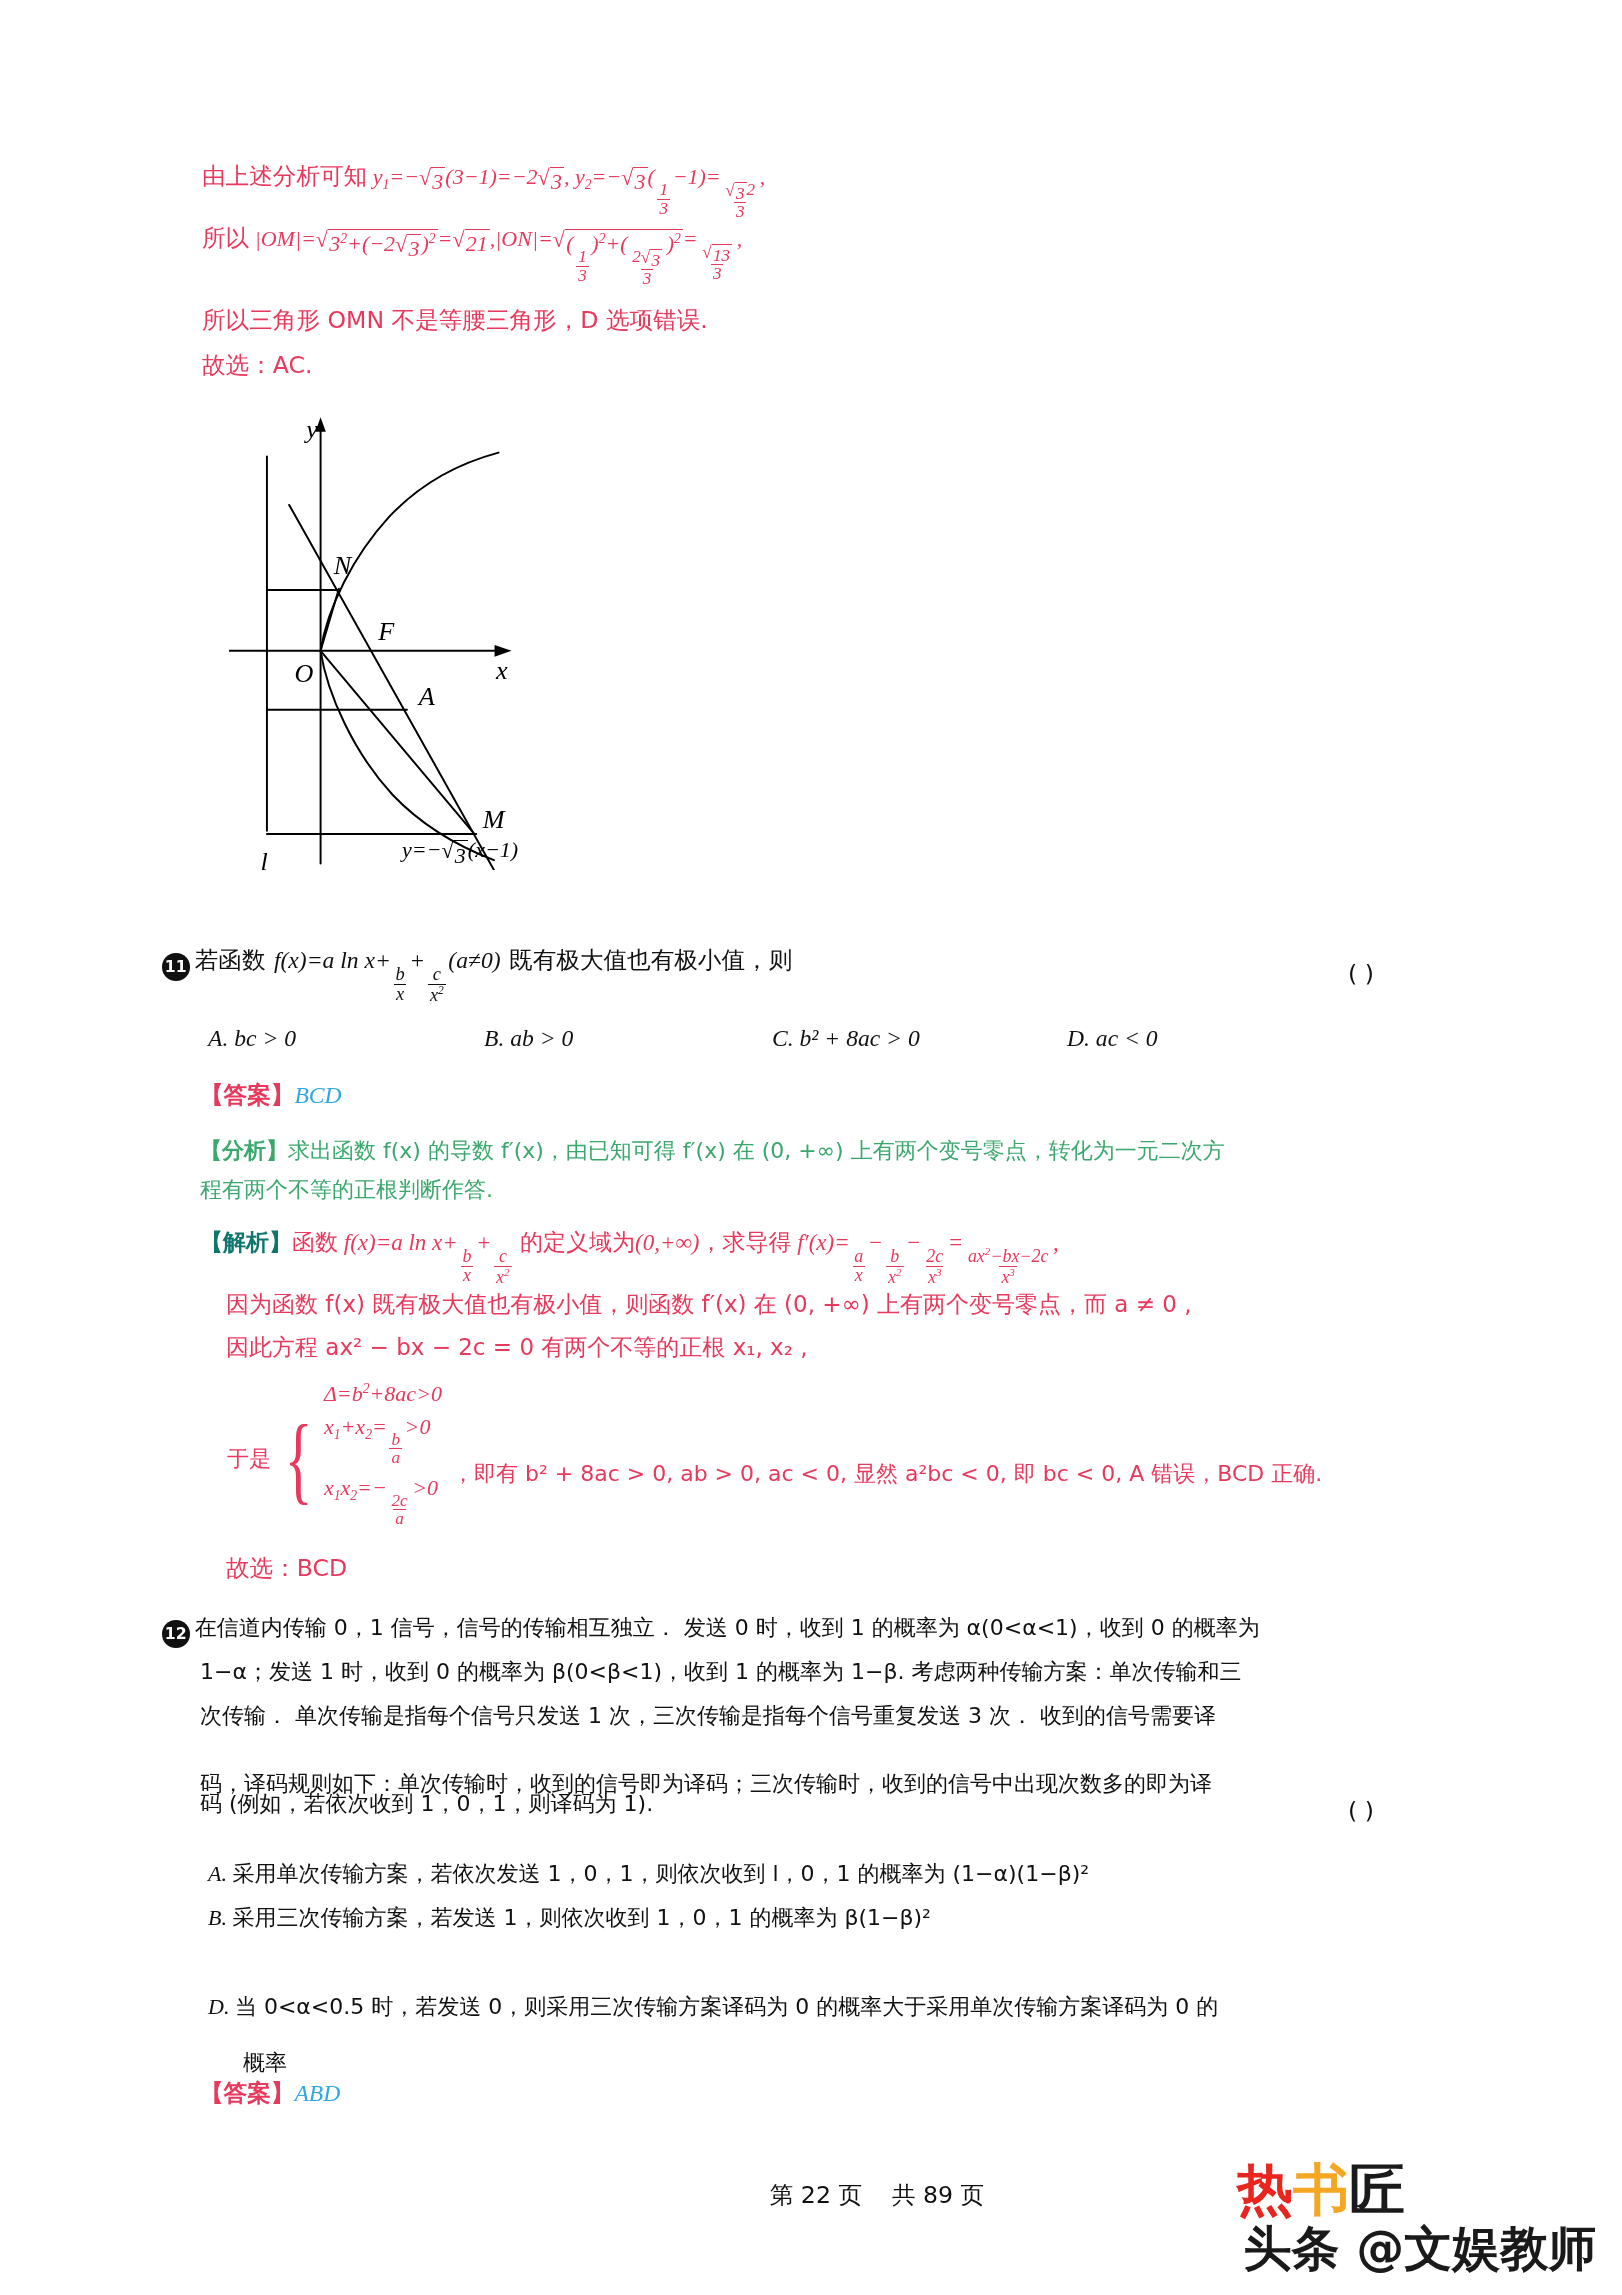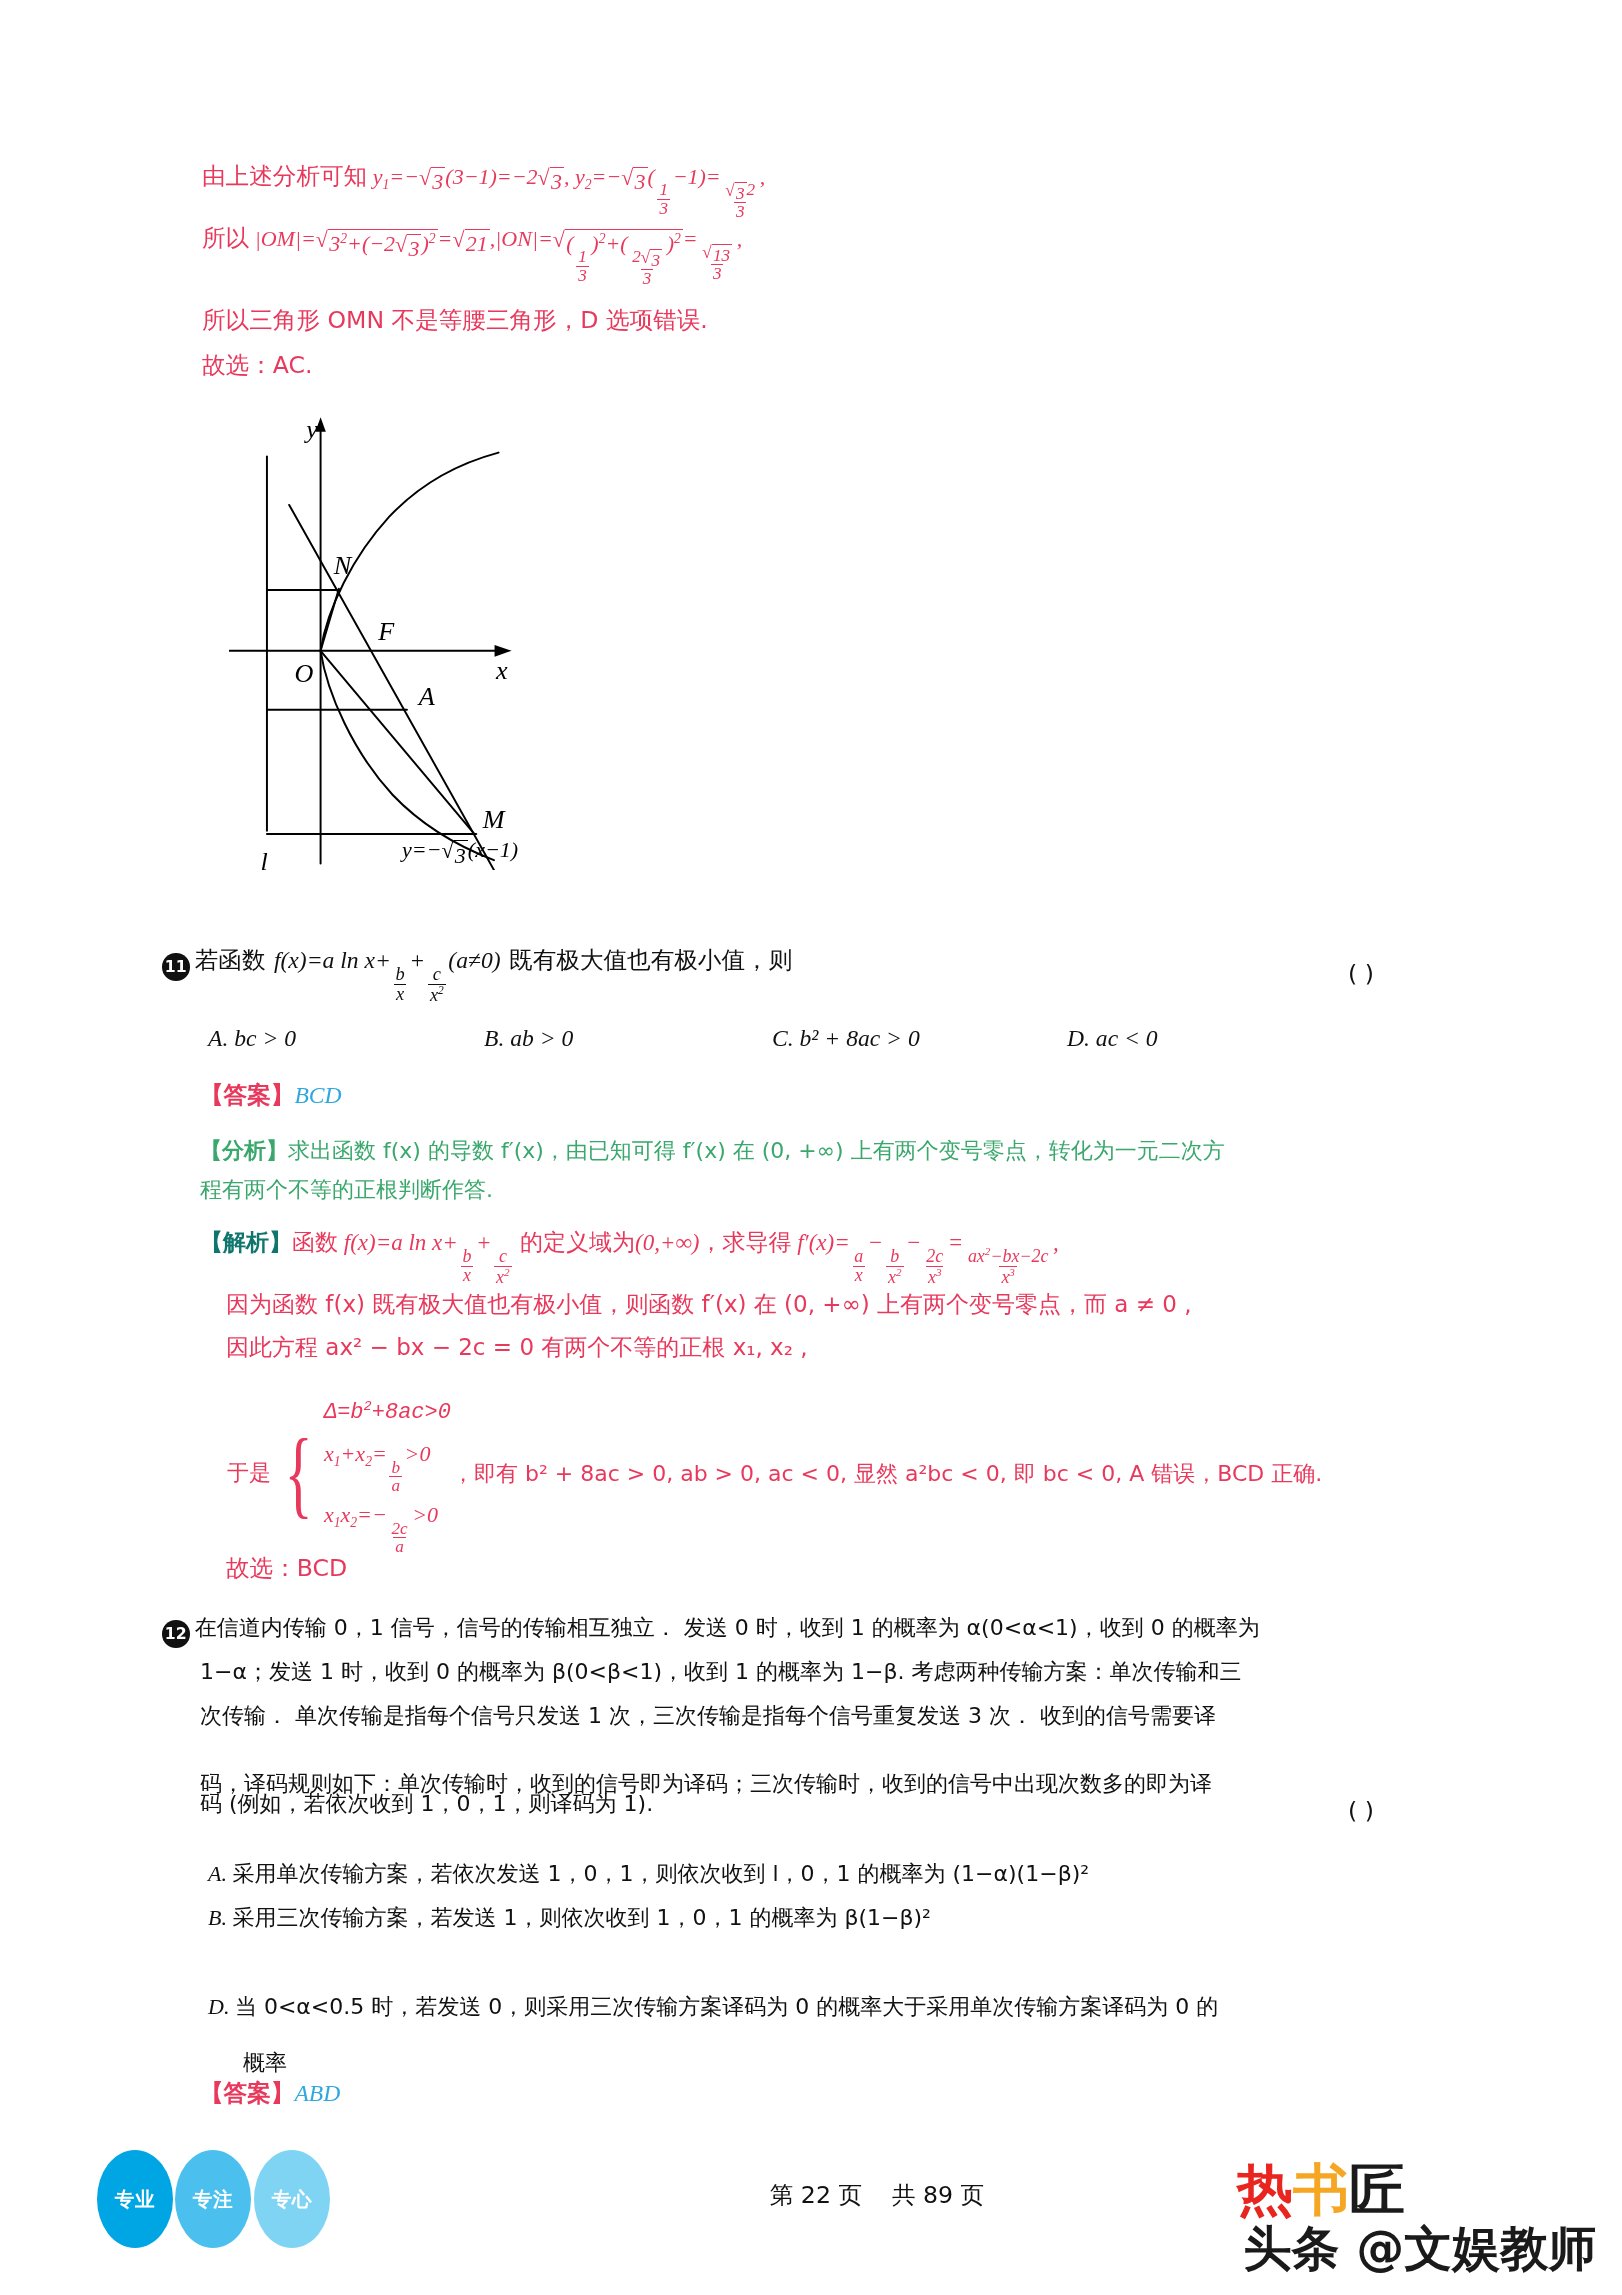--- a/index.html
+++ b/index.html
@@ -282,21 +282,21 @@
 
   <div class="blk red" style="left:226px; top:1381px; font-size:22px;">
     <table style="border-collapse:collapse;">
       <tbody>
           <tr>
         <td style="vertical-align:middle; padding-right:2.6px;" class="cn">于是</td>
         <td style="vertical-align:middle;">
           <span class="brace">{</span>
         </td>
         <td style="vertical-align:middle; padding-left:1.3px;">
-          <div class="mi" style="line-height:1.05; margin:18px 0;font-family:Liberation Mono, monospace;">
+          <div class="mi" style="line-height:1.05; margin:0 0;">
             Δ=b<sup>2</sup>+8ac&gt;0
           </div>
           <div class="mi" style="line-height:1.05; margin:9.2px 0;">
             x<sub>1</sub>+x<sub>2</sub>=<span class="frac">
                   <span class="num">b</span>
                   <span class="den">a</span>
                 </span>&gt;0
           </div>
           <div class="mi" style="line-height:1.05; margin:9.2px 0;">
             x<sub>1</sub>x<sub>2</sub>=−<span class="frac">
@@ -335,31 +335,20 @@
   <div class="blk black ln" style="left:208px; top:1995px; font-size:22px;text-align:center;">
     <span class="mi">D.</span>
     <span class="cn">当 0&lt;α&lt;0.5 时，若发送 0，则采用三次传输方案译码为 0 的概率大于采用单次传输方案译码为 0 的</span>
   </div>
   <div class="blk black ln cn" style="left:243px; top:2035px; font-size:22px;margin-top:16px;">概率</div>
 
   <div class="blk ln" style="left:200px; top:2081px; font-size:23.6px;">
     <span class="cn red" style="font-weight:700;">【答案】</span><span class="mi blue">ABD</span>
   </div>
 
-  <div class="footer">
-    <div class="dot" style="left:97px; top:23px; background:#00a5e3;">
-      <span>专业</span>
-    </div>
-    <div class="dot" style="left:175px; top:23px; background:#4bc0ee;">
-      <span>专注</span>
-    </div>
-    <div class="dot" style="left:254px; top:23px; background:#7fd4f4;">
-      <span>专心</span>
-    </div>
-  </div>
 
   <div class="pagenum">第 22 页    共 89 页</div>
 
   <div class="wm">
     <div class="wm-top">
       <span style="color:#e8251f;">热</span><span style="color:#f5a623;">书</span><span style="color:#1a1a1a;">匠</span>
     </div>
     <div class="wm-bottom">头条 @文娱教师</div>
   </div>
 

